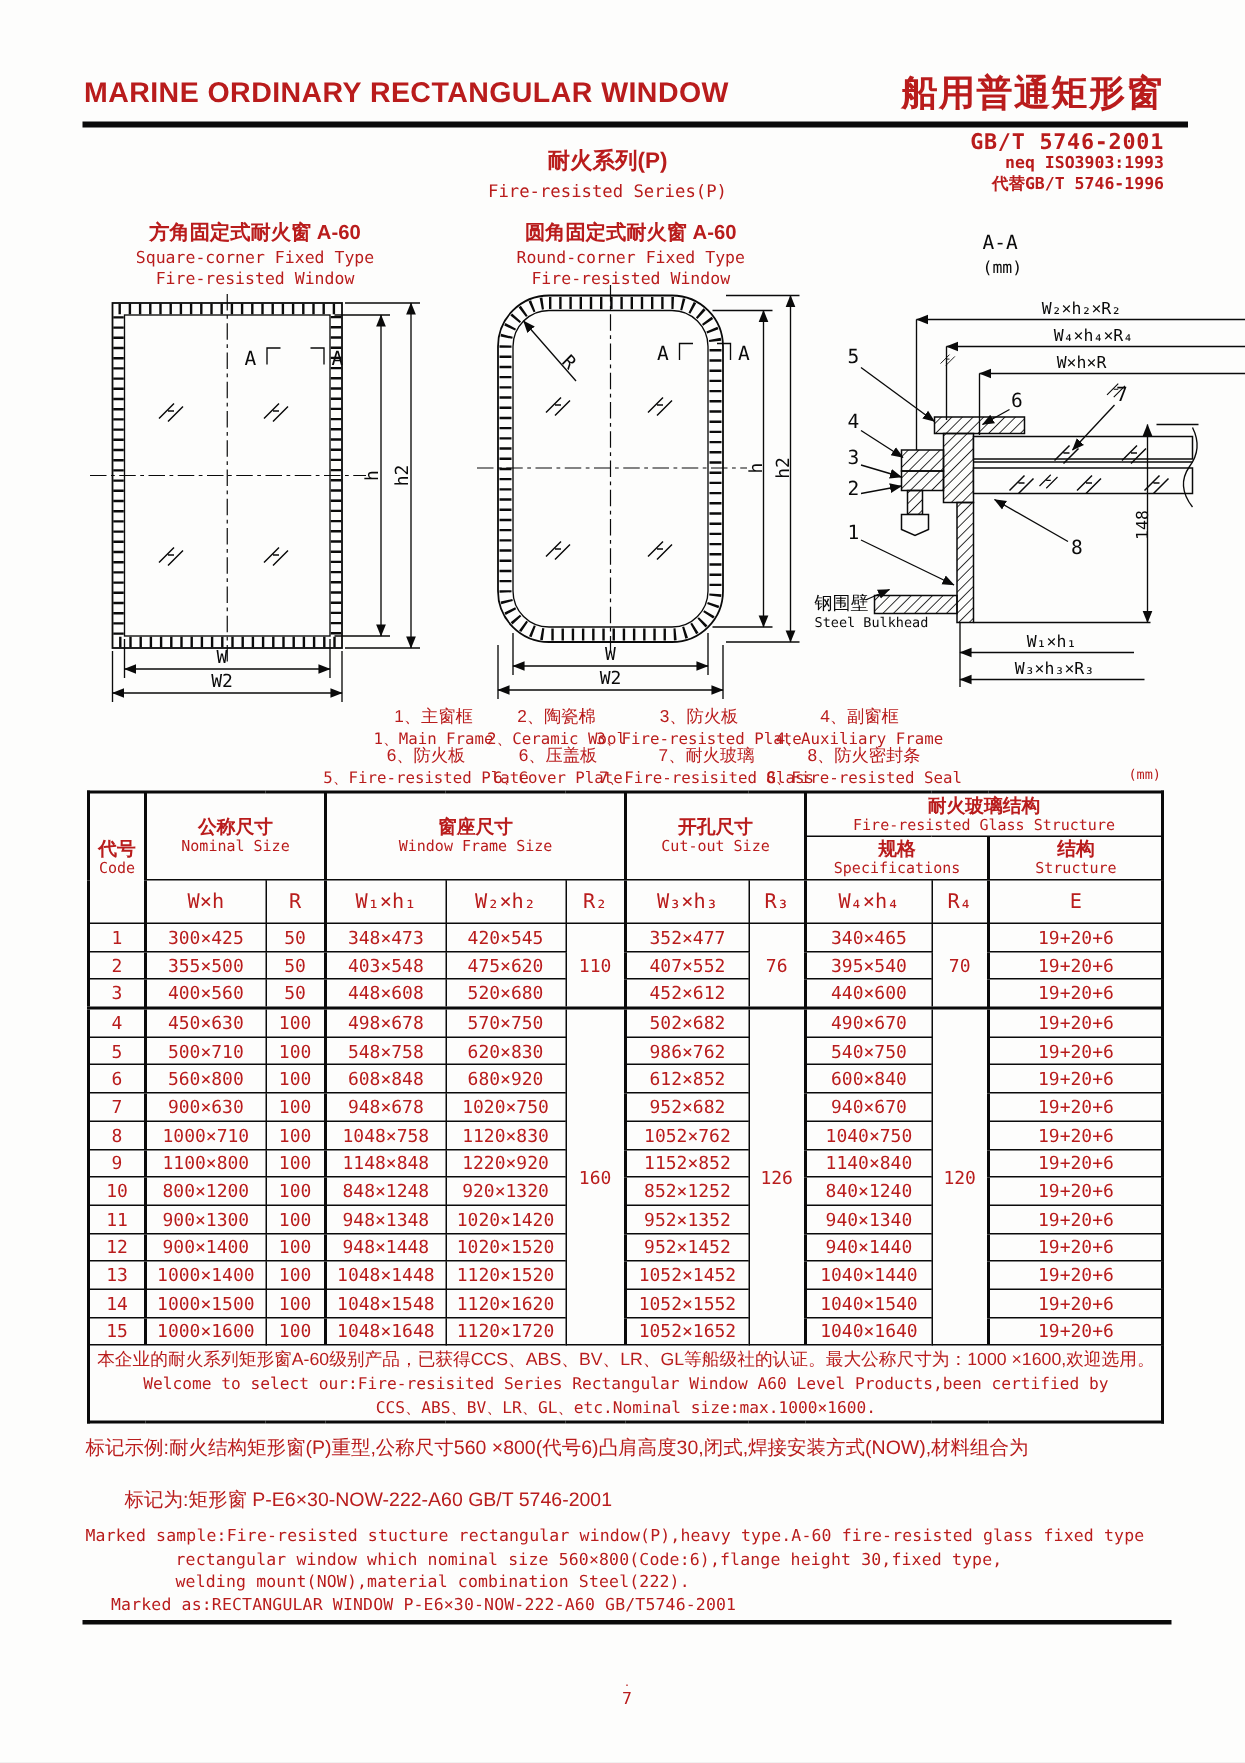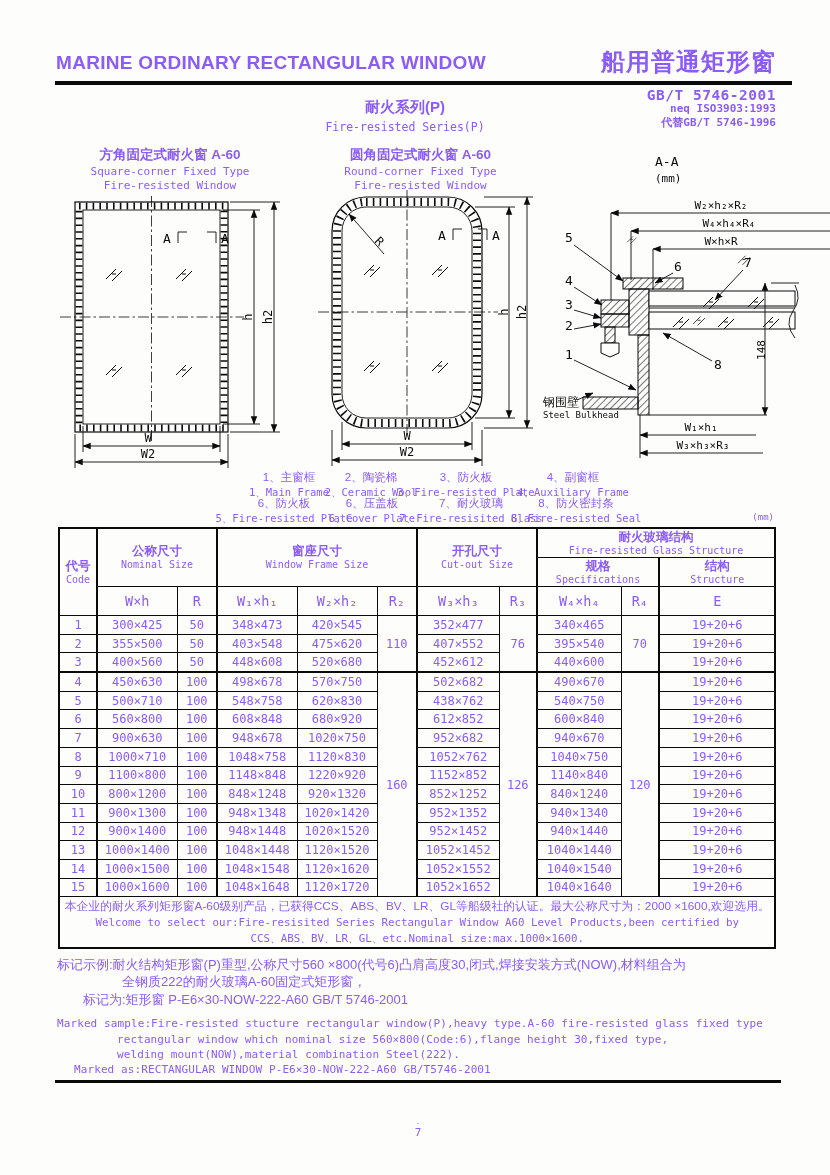--- a/index.html
+++ b/index.html
@@ -1,17 +1,17 @@
 <!DOCTYPE html>
 <html><head>
 <meta charset="utf-8">
 <style>
   html,body{margin:0;padding:0;background:#e8e8e8;}
   .page{position:relative;width:830px;height:1175px;background:#fdfdfc;margin:0 auto;overflow:hidden;
-        font-family:"Liberation Sans",sans-serif;color:#8b5cf6;}
+        font-family:"Liberation Sans",sans-serif;color:#b91c1c;}
   .abs{position:absolute;}
   .mono{font-family:"DejaVu Sans Mono",monospace;}
   .cjk{font-family:"Liberation Sans",sans-serif;}
 
   
   .title-en{left:56px;top:52px;font-size:19px;font-weight:bold;letter-spacing:.3px;}
   .title-zh{right:54px;top:46px;font-size:24px;font-weight:bold;letter-spacing:1px;}
   .title-rule{left:55px;top:81px;width:737px;height:4px;background:#0a0a0a;}
   .std-block{right:54px;top:88px;text-align:right;line-height:14px;font-weight:bold;}
   .std-1{font-size:14.5px;letter-spacing:.5px;}
@@ -403,21 +403,21 @@
           <td class="gb">490×670</td>
           <td rowspan="12">120</td>
           <td class="gb">19+20+6</td>
         </tr>
         <tr>
           <td>5</td>
           <td class="gb">500×710</td>
           <td>100</td>
           <td class="gb">548×758</td>
           <td>620×830</td>
-          <td class="gb">438×762</td>
+          <td class="gb">986×762</td>
           <td class="gb">540×750</td>
           <td class="gb">19+20+6</td>
         </tr>
         <tr>
           <td>6</td>
           <td class="gb">560×800</td>
           <td>100</td>
           <td class="gb">608×848</td>
           <td>680×920</td>
           <td class="gb">612×852</td>
@@ -511,30 +511,29 @@
           <td class="gb">1048×1648</td>
           <td>1120×1720</td>
           <td class="gb">1052×1652</td>
           <td class="gb">1040×1640</td>
           <td class="gb">19+20+6</td>
         </tr>
       </tbody>
     <tbody>
       <tr>
         <td colspan="11" class="note-cell">
-          <div class="note-l1 cjk">本企业的耐火系列矩形窗A-60级别产品，已获得CCS、ABS、BV、LR、GL等船级社的认证。最大公称尺寸为：2000 ×1600,欢迎选用。</div>
+          <div class="note-l1 cjk">本企业的耐火系列矩形窗A-60级别产品，已获得CCS、ABS、BV、LR、GL等船级社的认证。最大公称尺寸为：1000 ×1600,欢迎选用。</div>
           <div class="note-l2">Welcome to select our:Fire-resisited Series Rectangular Window A60 Level Products,been certified by</div>
           <div class="note-l3">CCS、ABS、BV、LR、GL、etc.Nominal size:max.1000×1600.</div>
         </td>
       </tr>
     </tbody>
   </table>
 
   <div class="abs mk mk-zh cjk" style="left:57px;top:956px">标记示例:耐火结构矩形窗(P)重型,公称尺寸560 ×800(代号6)凸肩高度30,闭式,焊接安装方式(NOW),材料组合为</div>
-  <div class="abs mk mk-zh cjk" style="left:122px;top:973px">全钢质222的耐火玻璃A-60固定式矩形窗，</div>
   <div class="abs mk mk-zh cjk" style="left:83px;top:991px">标记为:矩形窗  P-E6×30-NOW-222-A60  GB/T 5746-2001</div>
   <div class="abs mk mk-en" style="left:57px;top:1017px">Marked sample:Fire-resisted stucture rectangular window(P),heavy type.A-60 fire-resisted glass fixed type</div>
   <div class="abs mk mk-en" style="left:117px;top:1033px">rectangular window which nominal size 560×800(Code:6),flange height 30,fixed type,</div>
   <div class="abs mk mk-en" style="left:117px;top:1048px">welding mount(NOW),material combination Steel(222).</div>
   <div class="abs mk mk-en" style="left:74px;top:1063px">Marked as:RECTANGULAR WINDOW  P-E6×30-NOW-222-A60  GB/T5746-2001</div>
 
   <div class="abs footer-rule"></div>
   <div class="abs pgdot">·</div>
   <div class="abs pgnum">7</div>
 

